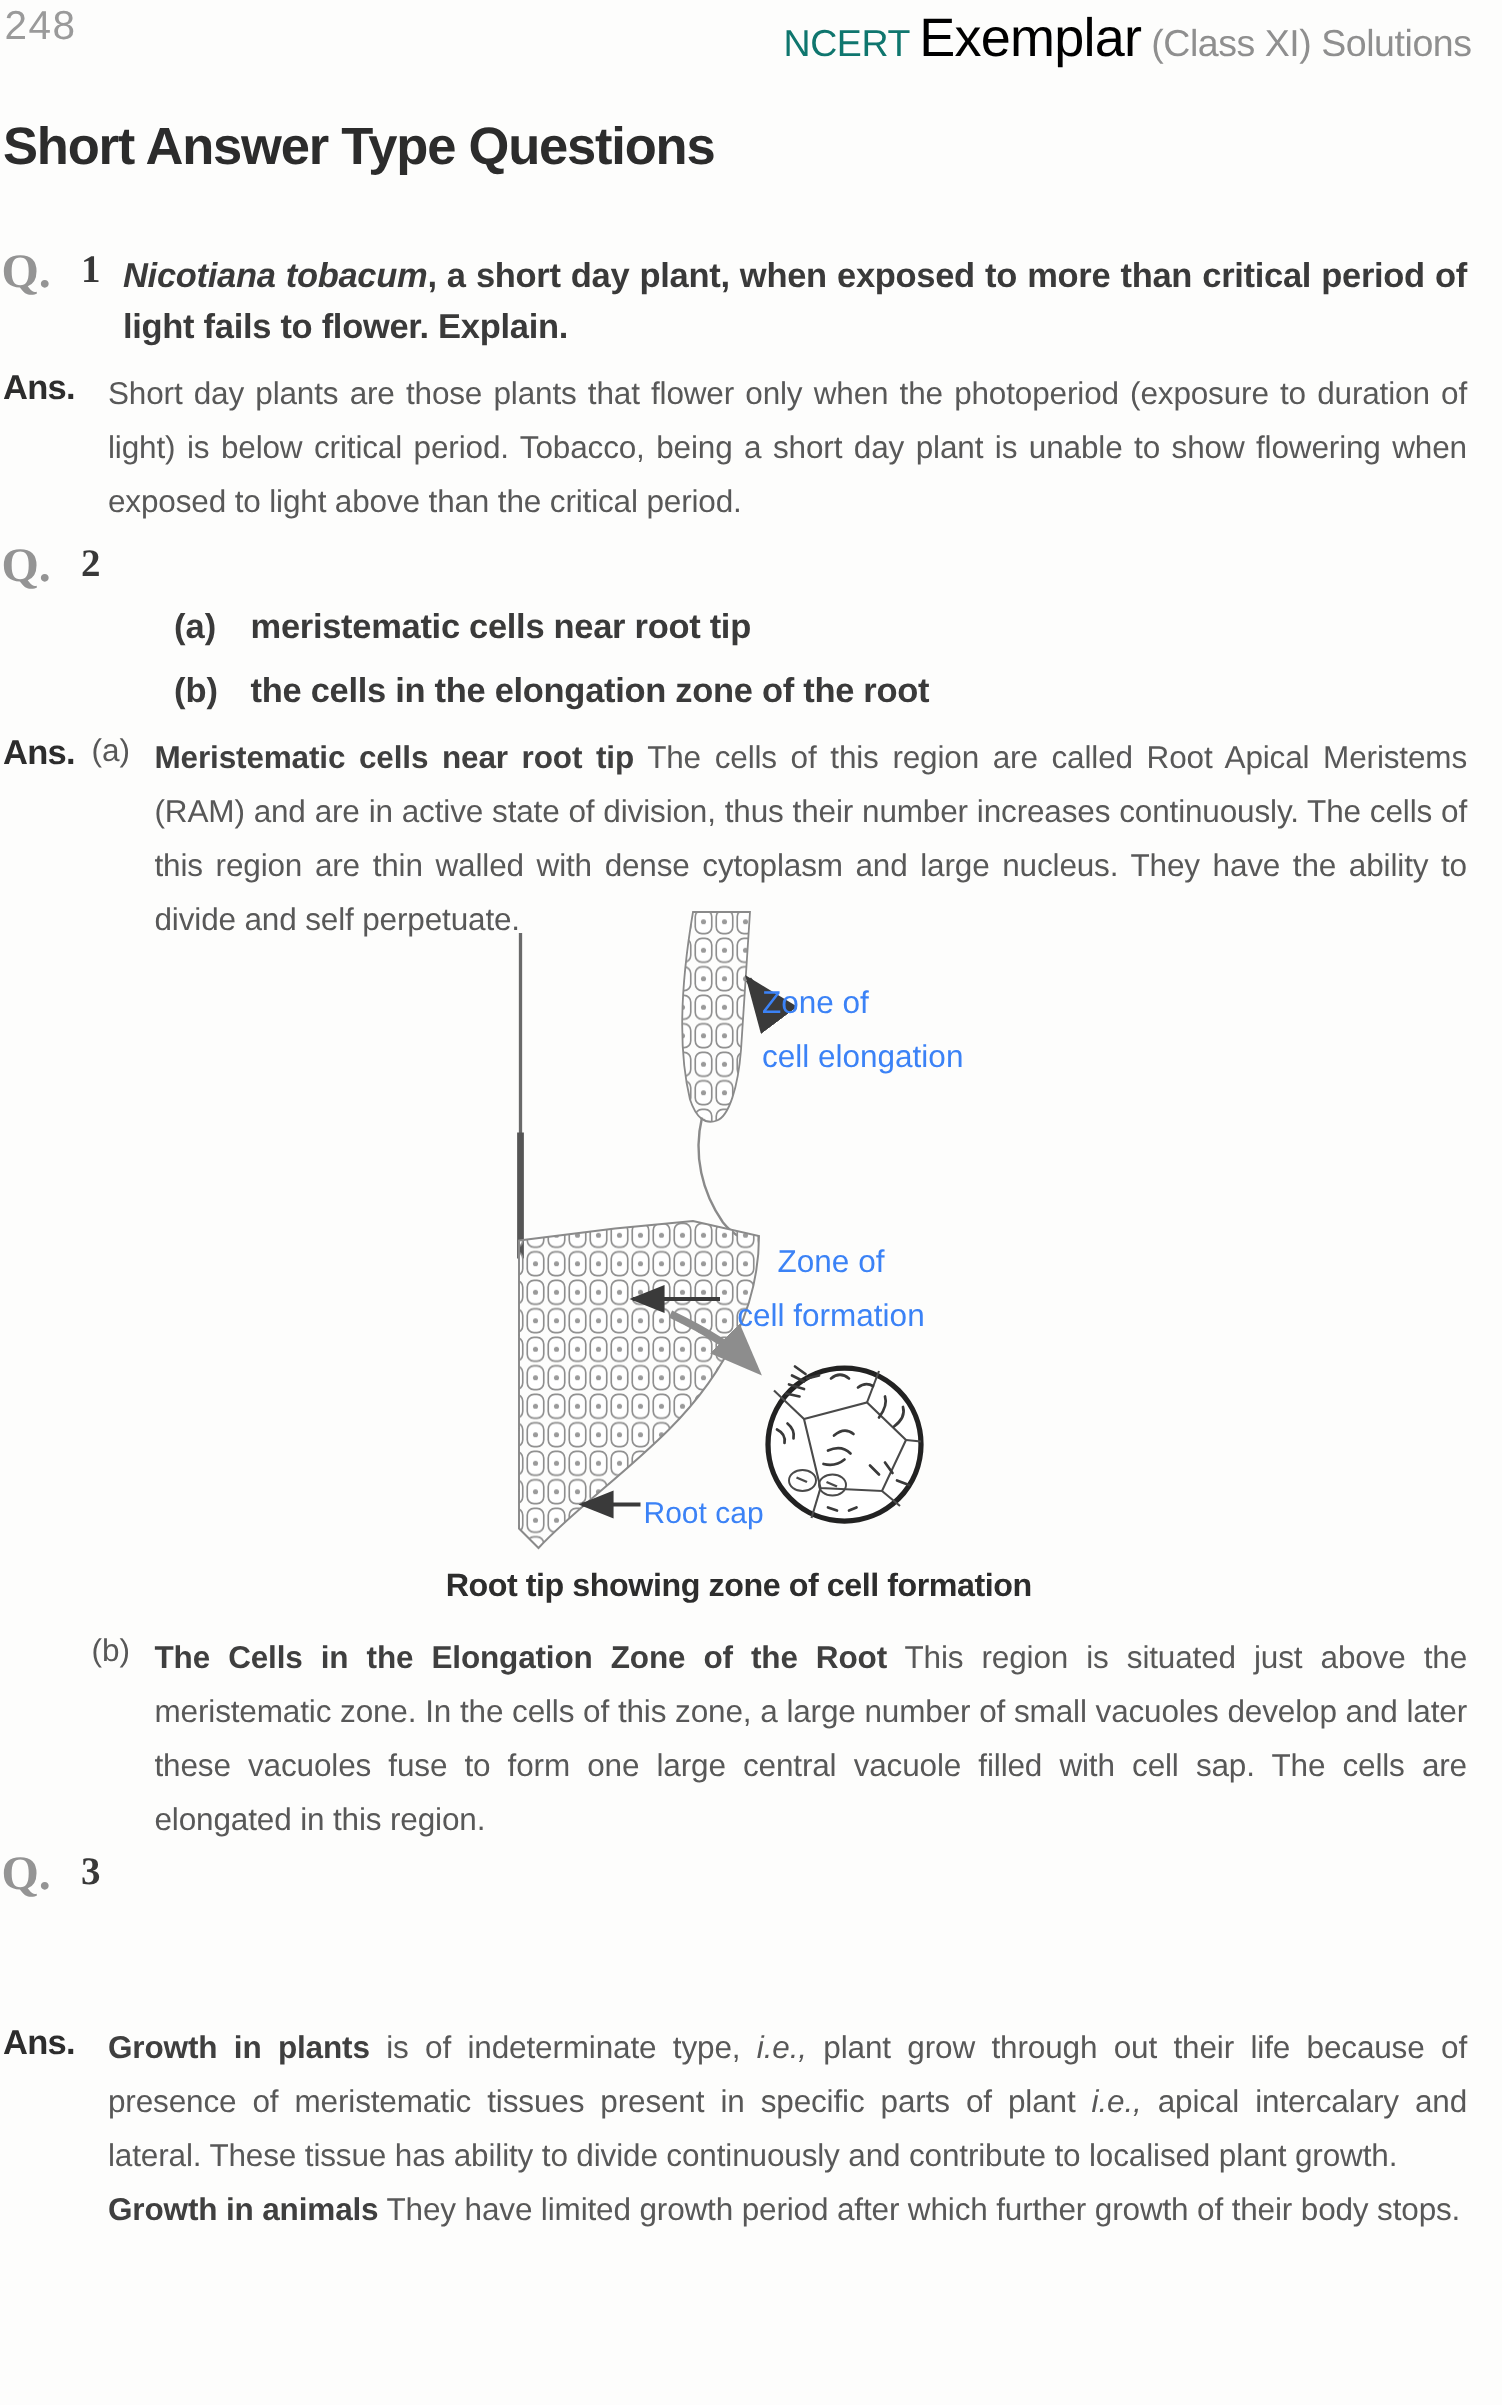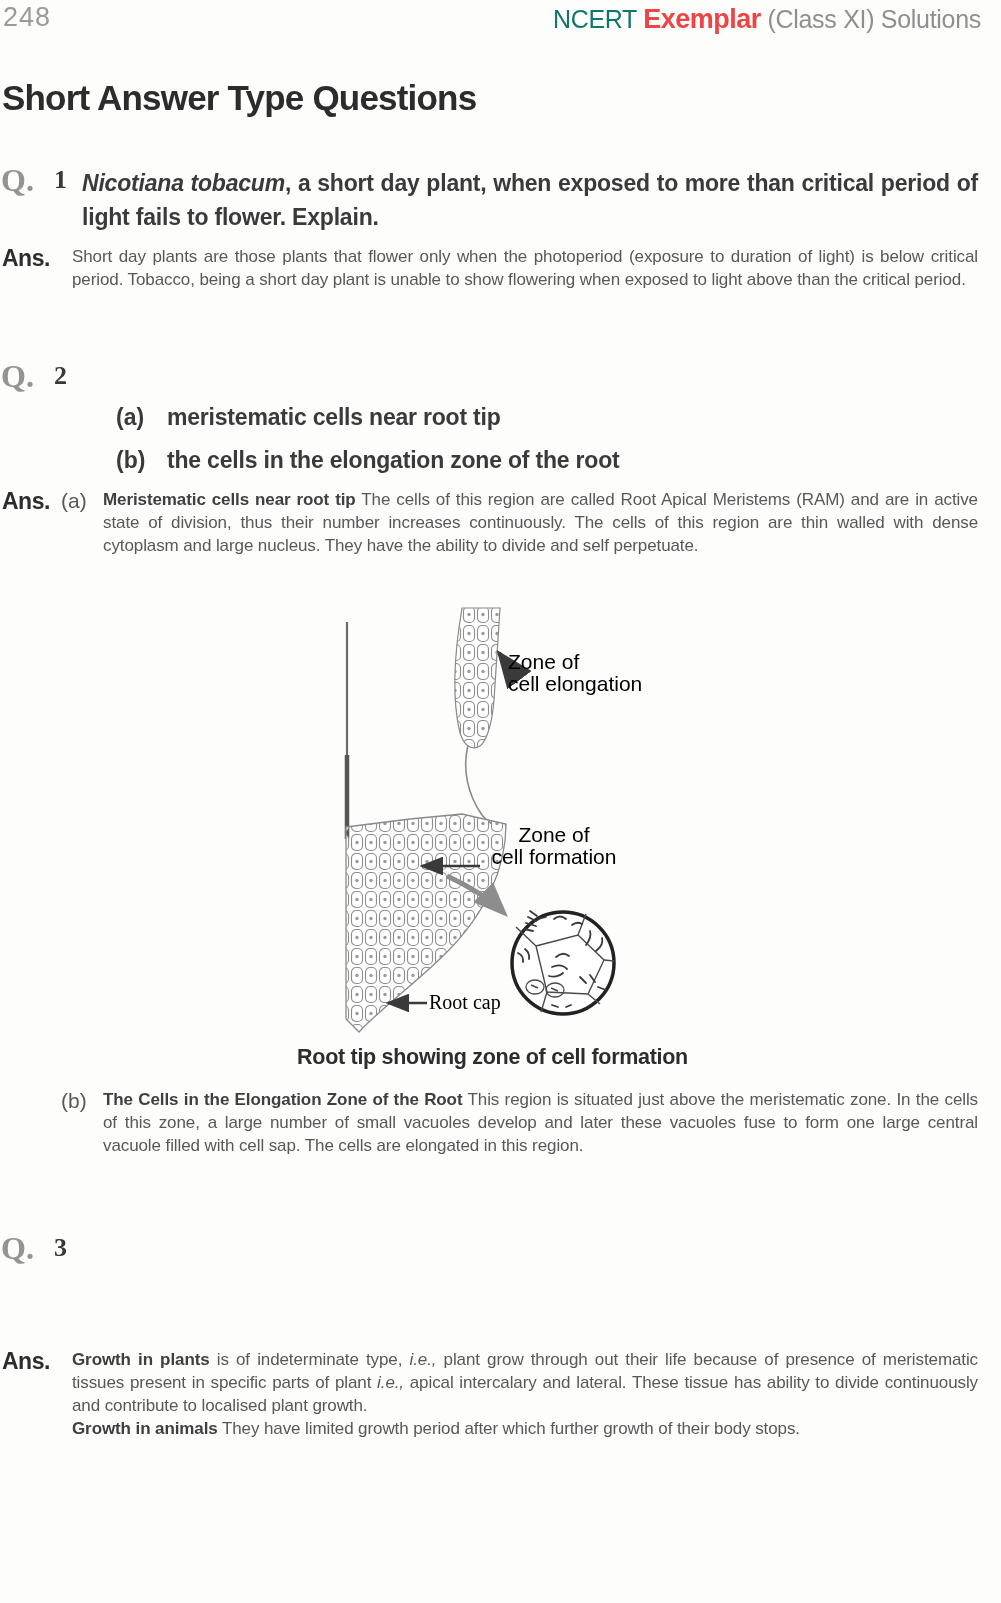--- a/index.html
+++ b/index.html
@@ -7,52 +7,52 @@
     width:1001px;height:1603px;position:relative;overflow:hidden;
     background:#fdfdfc;
     font-family:"Liberation Sans","DejaVu Sans",sans-serif;
     color:#4f4f4f;
   }
   .abs{position:absolute;left:0;right:0;}
   
   .page-num{position:absolute;left:3px;top:2px;font-size:27px;color:#9a9a9a;letter-spacing:1px;}
   .hdr-right{position:absolute;right:20px;top:4px;font-size:25px;white-space:nowrap;}
   .hdr-n{color:#0f766e;letter-spacing:-0.3px;}
-  .hdr-b{color:#ef4444;font-weight:700;font-size:27px;letter-spacing:-0.5px;}
+  .hdr-b{color:#000000;font-weight:400;font-size:36px;letter-spacing:-0.5px;}
   .hdr-l{color:#8f8f8f;letter-spacing:-0.3px;}
   
   .title{position:absolute;left:2px;top:78px;margin:0;font-size:35px;font-weight:700;
          color:#2c2c2c;letter-spacing:-0.8px;}
   
   .qmark{position:absolute;left:1px;top:-4px;font-family:"Liberation Serif","DejaVu Serif",serif;
          font-weight:700;font-size:32px;color:#949494;}
   .qnum{position:absolute;left:54px;top:-1px;font-family:"Liberation Serif","DejaVu Serif",serif;
         font-weight:700;font-size:26px;color:#383838;}
   .qtext{margin-left:82px;margin-right:23px;font-size:23px;font-weight:600;color:#3a3a3a;
          line-height:34px;letter-spacing:-0.2px;text-align:justify;}
   .qtext-last{text-align:left;}
   .sublab{position:absolute;left:116px;top:0;font-size:23px;font-weight:600;color:#3a3a3a;}
   .subtext{margin-left:167px;font-size:23px;font-weight:600;color:#3a3a3a;letter-spacing:-0.2px;}
   
   .anslab{position:absolute;left:2px;top:0px;font-size:23px;font-weight:700;color:#2d2d2d;
           letter-spacing:-0.5px;}
   .alab2{position:absolute;left:61px;top:1px;font-size:21px;color:#585858;}
-  .anstext{font-size:17px;line-height:23px;color:#585858;text-align:justify;
+  .anstext{font-size:21px;line-height:36px;color:#585858;text-align:justify;
            letter-spacing:-0.1px;}
   .col72{margin-left:72px;margin-right:23px;}
   .col103{margin-left:103px;margin-right:23px;}
   .runin{font-weight:700;color:#3f3f3f;}
   .it{font-style:italic;}
   .ap{margin:0;}
   
   .diagram{position:absolute;left:0;top:605px;width:1001px;height:480px;}
-  .dlabel{position:absolute;font-size:21px;color:#000000;line-height:22px;white-space:pre-line;}
+  .dlabel{position:absolute;font-size:21px;color:#3b82f6;line-height:36px;white-space:pre-line;}
   .lbl-elong{left:508px;top:46px;}
   .lbl-form{left:470px;top:219px;width:168px;text-align:center;}
-  .lbl-rootcap{left:429px;top:386px;font-family:Liberation Serif, serif;}
+  .lbl-rootcap{left:429px;top:386px;}
   .caption{position:absolute;left:295px;top:440px;width:395px;text-align:center;
            font-size:21.5px;font-weight:700;color:#2d2d2d;letter-spacing:-0.3px;}
 </style>
 </head>
 <body>
 
 <span class="page-num">248</span>
 <div class="hdr-right"><span class="hdr-n">NCERT </span><span class="hdr-b">Exemplar</span><span class="hdr-l"> (Class XI) Solutions</span></div>
 
 <h1 class="title">Short Answer Type Questions</h1>

